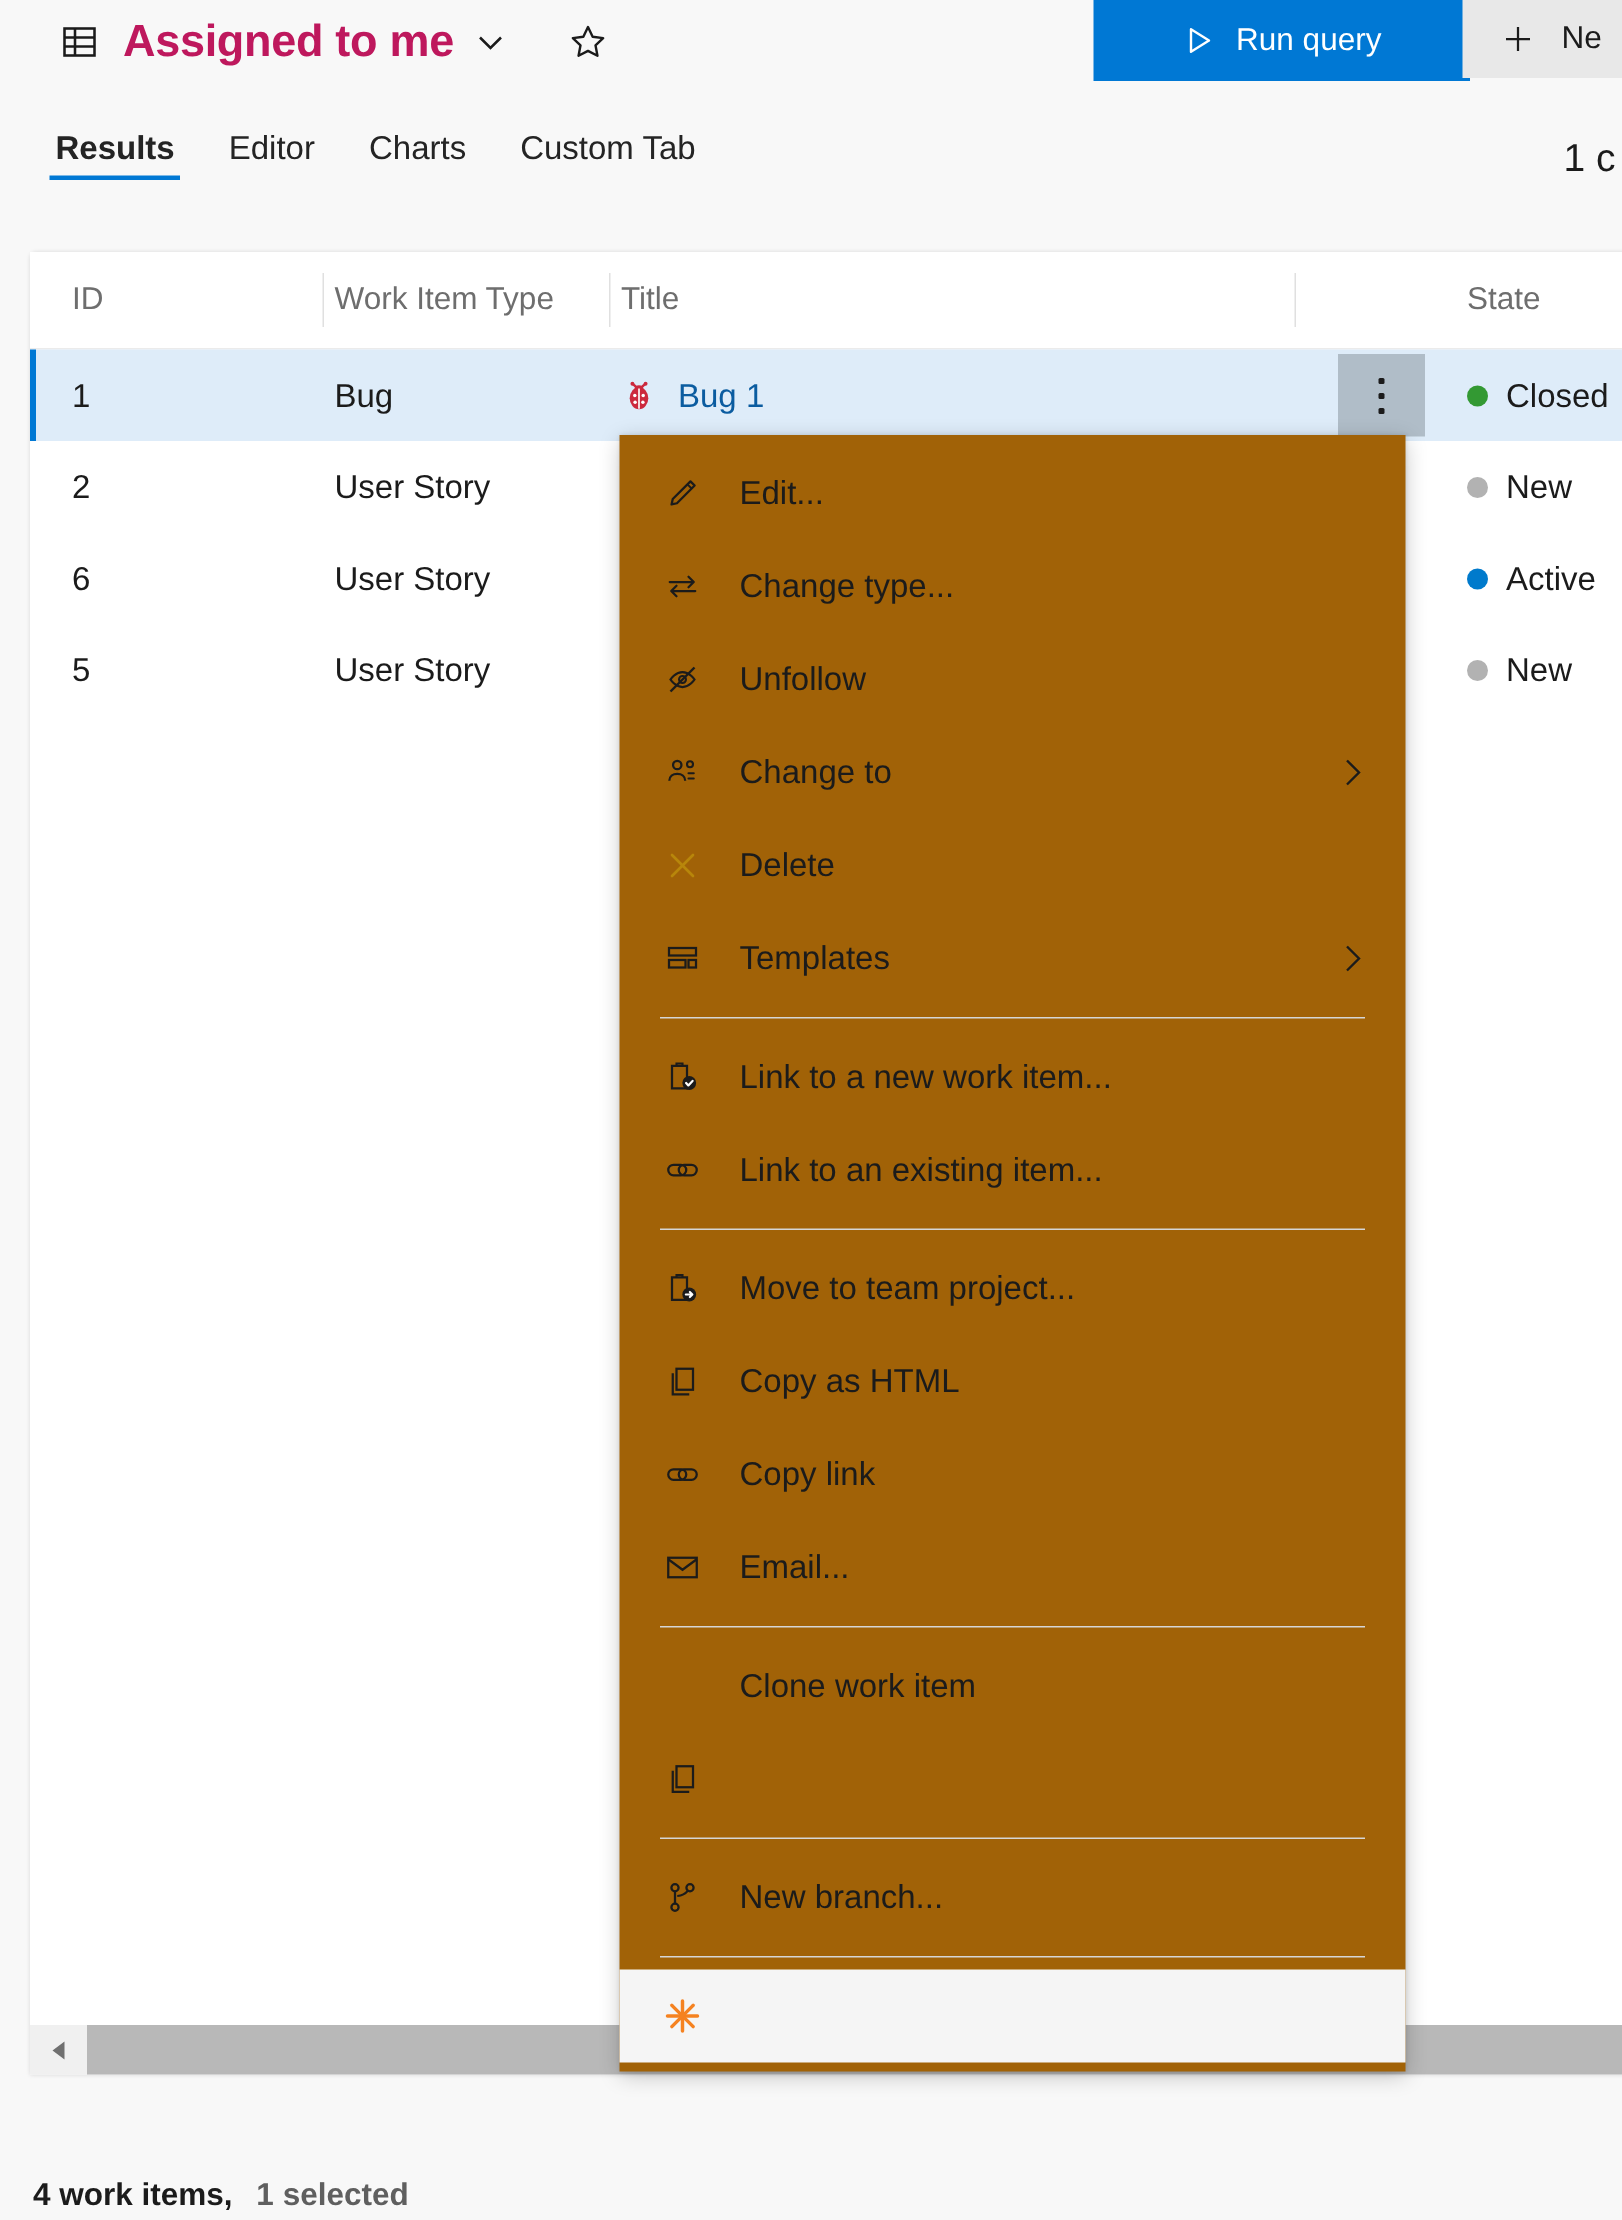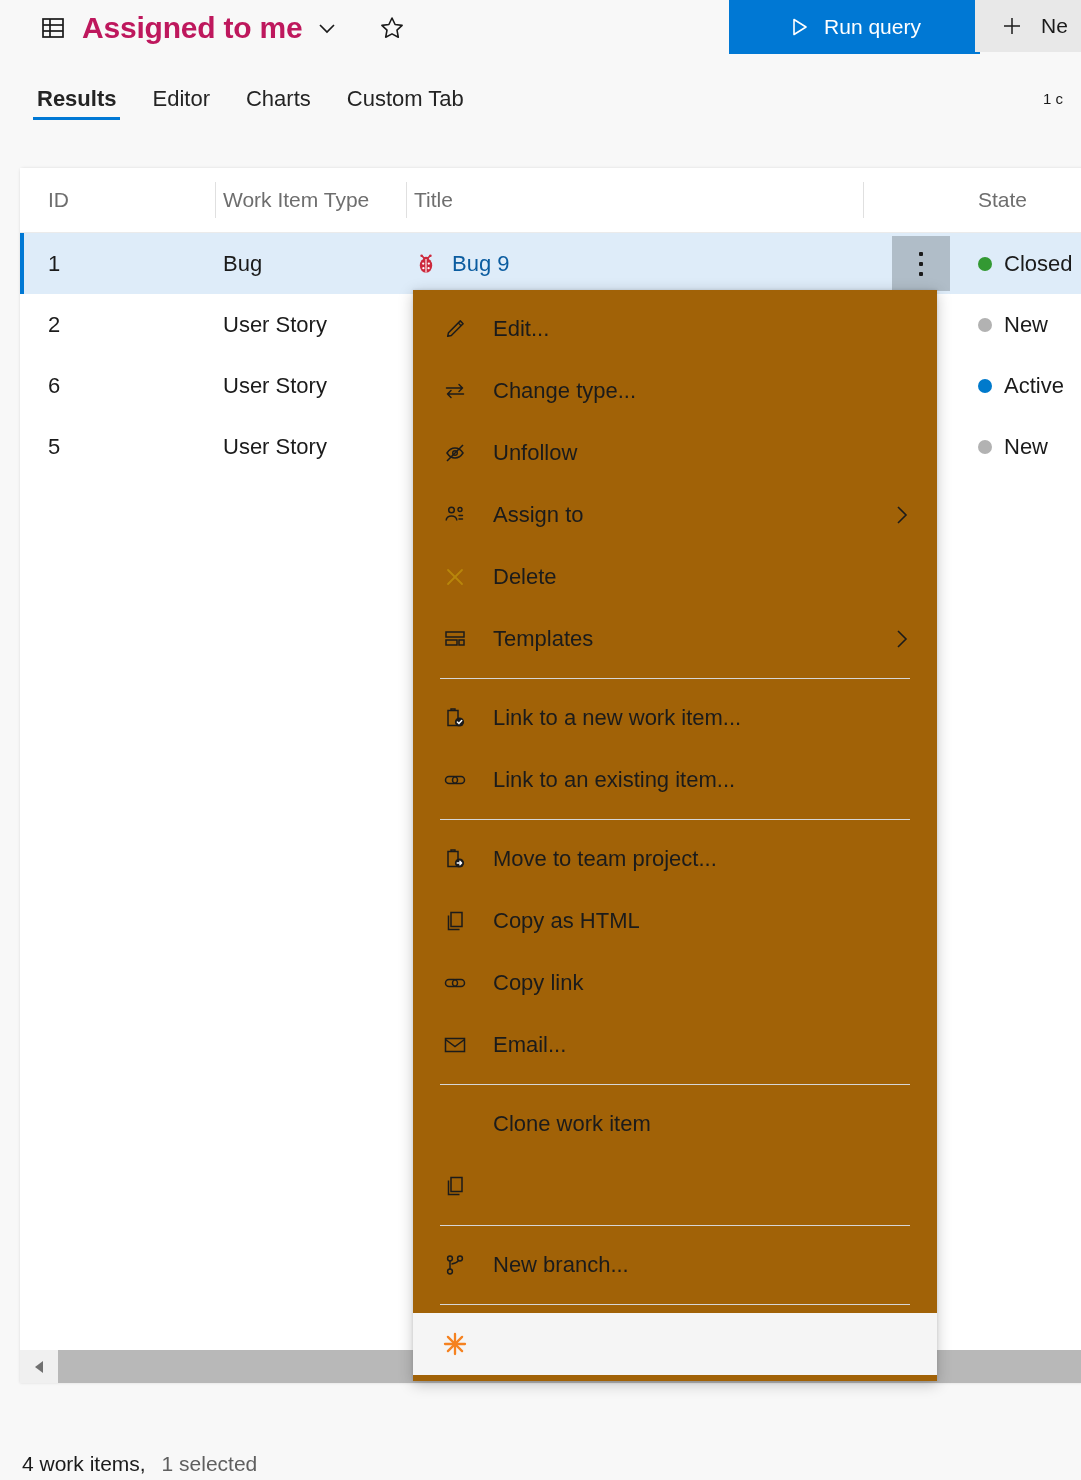--- a/index.html
+++ b/index.html
@@ -98,22 +98,22 @@
   .tab.selected { font-weight: 600; }
   .tab.selected::after {
     content: "";
     position: absolute;
     left: 0; right: 0; bottom: 4px;
     height: 3px;
     background: #0078d4;
   }
   .result-count {
     position: absolute;
-    right: 14px; top: 90px;
-    font-size: 15px;
+    right: 0px; top: 90px;
+    font-size: 26px;
     color: #1b1b1b;
     white-space: nowrap;
     padding-right: 4px;
   }
 
   
   .grid-wrap {
     position: absolute;
     left: 20px; top: 168px;
     width: 1080px;
@@ -223,20 +223,21 @@
     flex: none;
     cursor: pointer;
   }
 
   .status-bar {
     position: absolute;
     left: 22px; top: 1452px;
     font-size: 21px;
     color: #1b1b1b;
     white-space: nowrap;
+    font-weight: bold;
   }
   .status-bar .sel { color: #5f5f5f; margin-left: 10px; }
 
   
   .ctx-menu {
     position: absolute;
     left: 413px; top: 290px;
     width: 524px;
     background: #a16207;
     box-shadow: 0 3px 14px rgba(0,0,0,0.22), 0 0 3px rgba(0,0,0,0.12);
@@ -357,21 +358,21 @@
           <circle cx="16.4" cy="3.8" r="1.3" fill="#cc293d"></circle>
           <ellipse cx="12" cy="13.5" rx="6.2" ry="7.3" fill="#cc293d"></ellipse>
           <ellipse cx="12" cy="7.2" rx="2.9" ry="2.4" fill="#cc293d"></ellipse>
           <line x1="12" y1="7" x2="12" y2="20.5" stroke="#ffffff" stroke-width="1.1"></line>
           <circle cx="9.2" cy="11.6" r="1.15" fill="#ffffff"></circle>
           <circle cx="14.8" cy="11.6" r="1.15" fill="#ffffff"></circle>
           <circle cx="9.4" cy="16.2" r="1.15" fill="#ffffff"></circle>
           <circle cx="14.6" cy="16.2" r="1.15" fill="#ffffff"></circle>
         </svg>
       </span>
-      <span class="title-link">Bug 9</span>
+      <span class="title-link">Bug 1</span>
     </div>
     <div class="row-menu-btn">
       <span style="display:flex;flex-direction:column;align-items:center;">
         <span class="dot"></span>
         <span class="dot"></span>
         <span class="dot"></span>
       </span>
     </div>
     <div class="cell state-cell">
       <span class="state-dot" style="background:#339933;"></span>
@@ -456,21 +457,21 @@
 
   <div class="ctx-item">
     <span class="ctx-icon">
       <svg width="24" height="24" viewBox="0 0 24 24" fill="none">
         <circle cx="8.5" cy="7" r="2.8" stroke="#1b1b1b" stroke-width="1.5" fill="none"></circle>
         <path d="M3.2 17.5c0-2.9 2.4-4.6 5.3-4.6s5.3 1.7 5.3 4.6" stroke="#1b1b1b" stroke-width="1.5" fill="none"></path>
         <circle cx="17" cy="6.5" r="2" stroke="#1b1b1b" stroke-width="1.4" fill="none"></circle>
         <path d="M16 12.5h3.5M16 16h3.5" stroke="#1b1b1b" stroke-width="1.4" stroke-linecap="round"></path>
       </svg>
     </span>
-    <span class="ctx-label">Assign to</span>
+    <span class="ctx-label">Change to</span>
     <span class="ctx-chevron">
       <svg width="22" height="22" viewBox="0 0 22 22" fill="none">
           <path d="M7 3l8 8-8 8" stroke="#1b1b1b" stroke-width="1.6" fill="none"></path>
         </svg>
     </span>
   </div>
 
   <div class="ctx-item">
     <span class="ctx-icon">
       <svg width="24" height="24" viewBox="0 0 24 24" fill="none">

